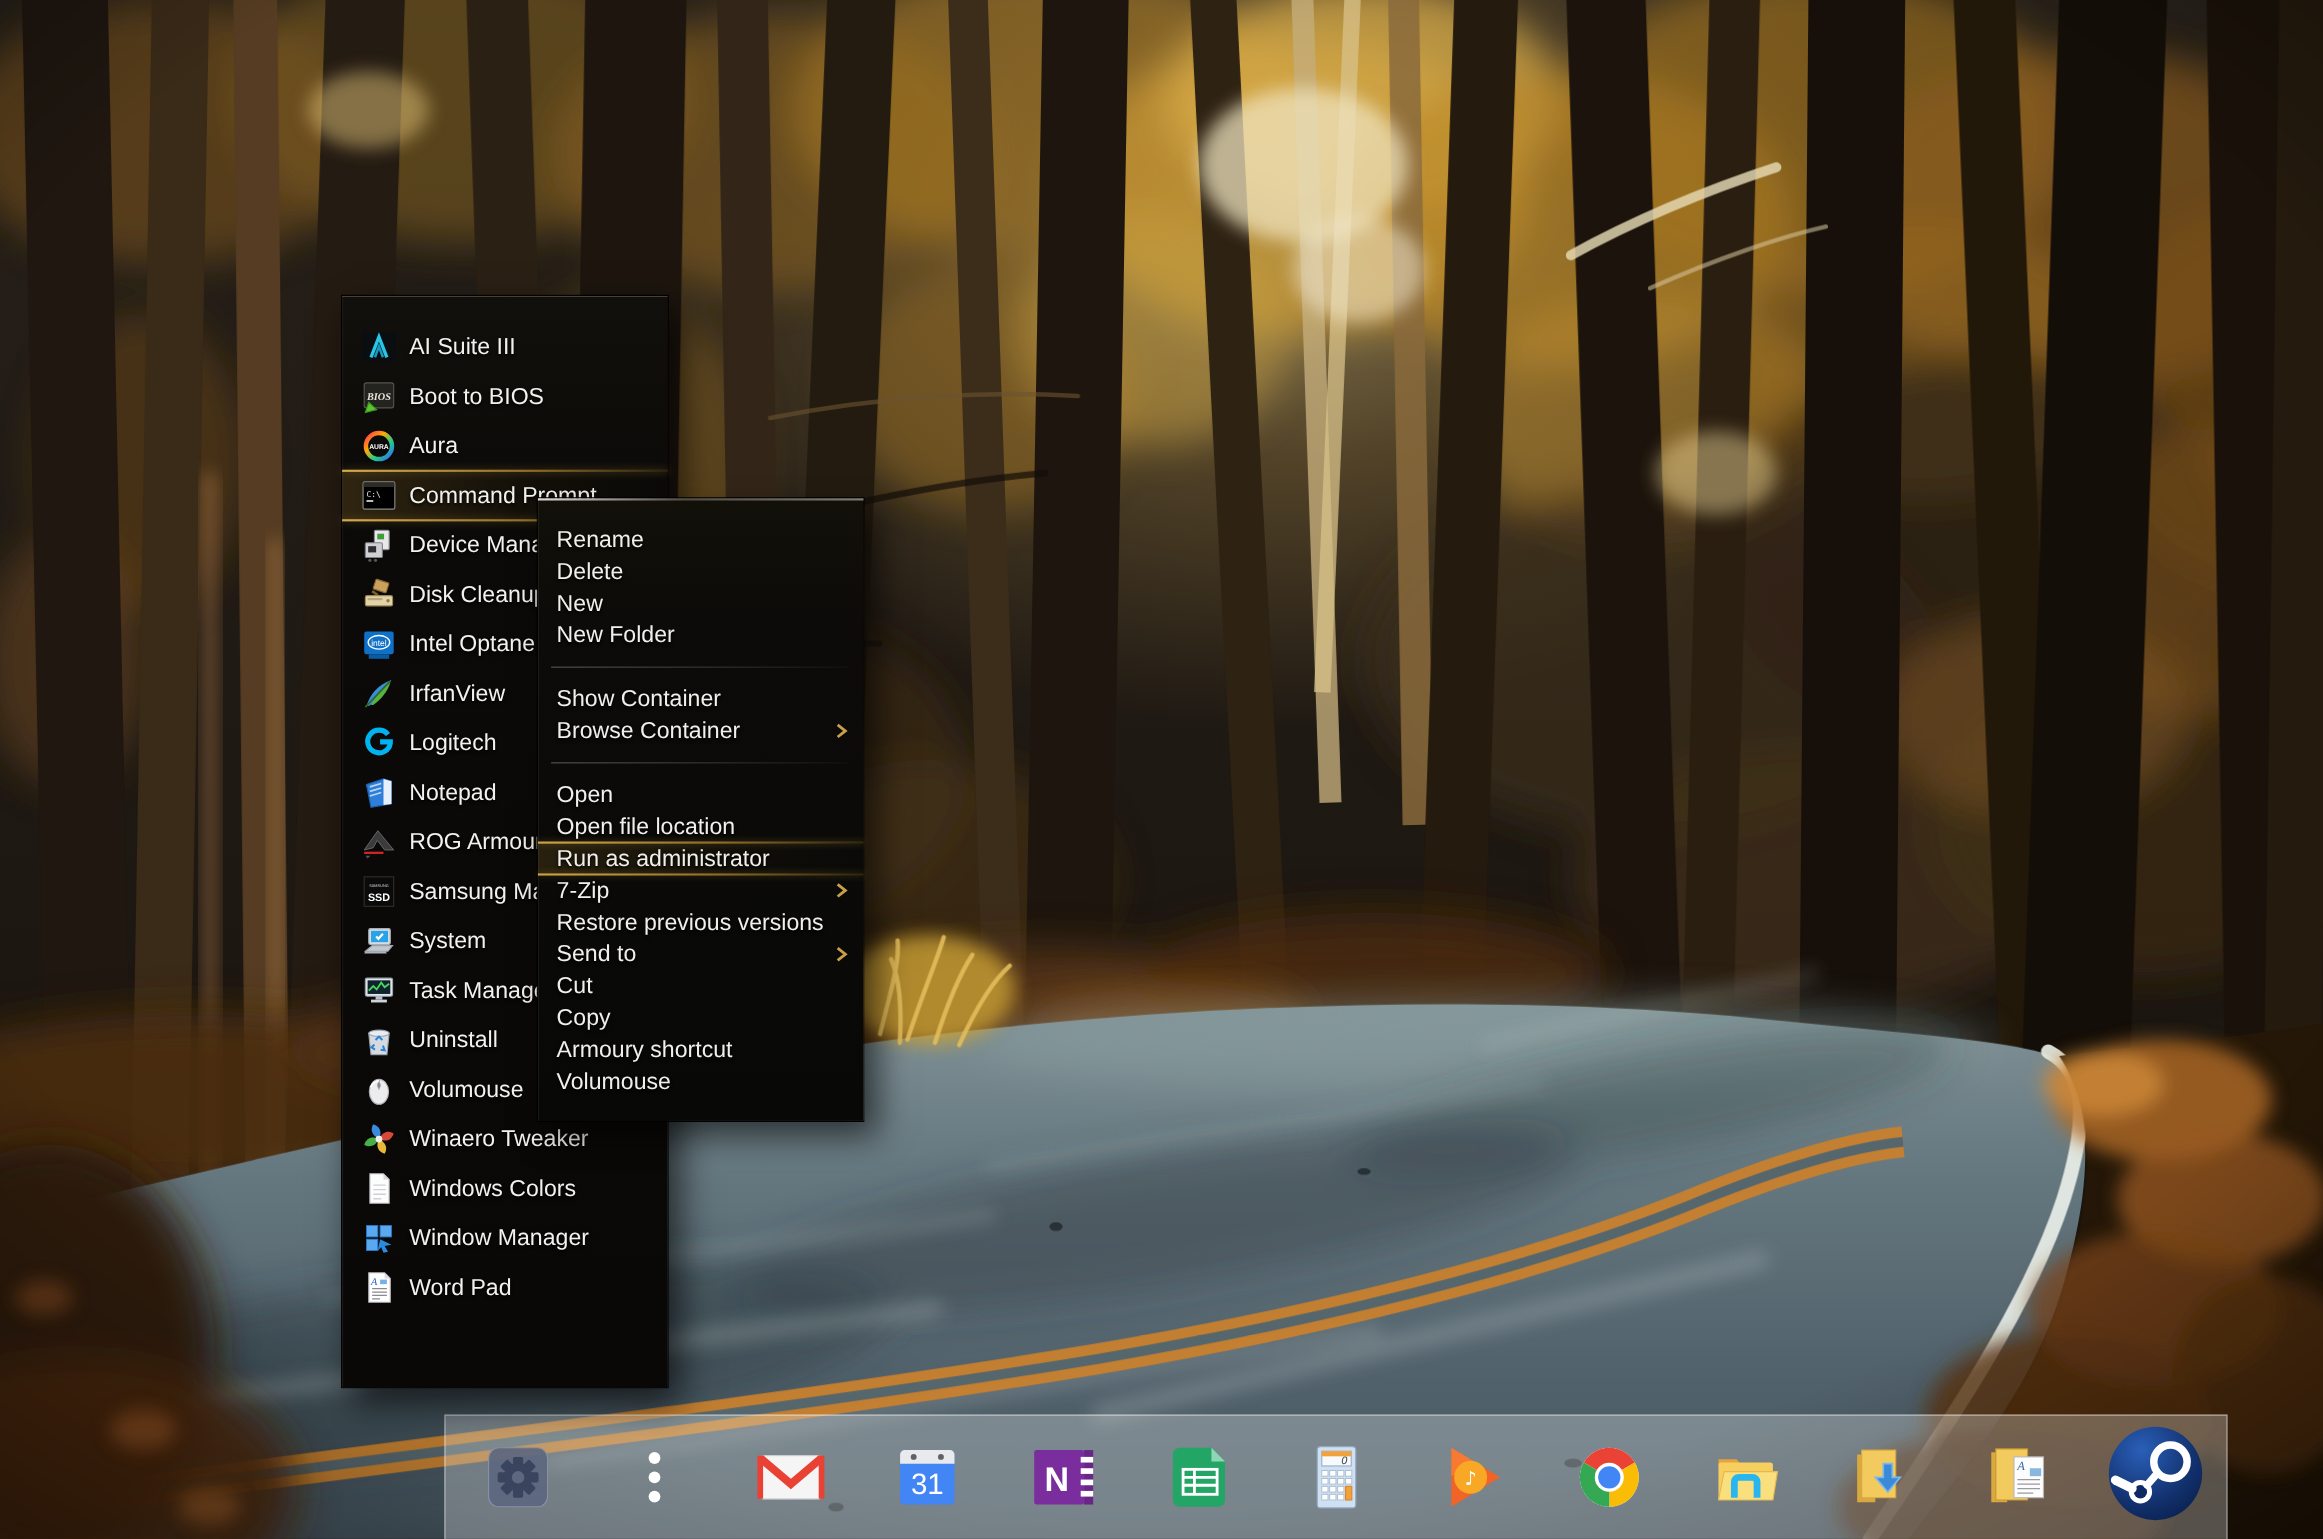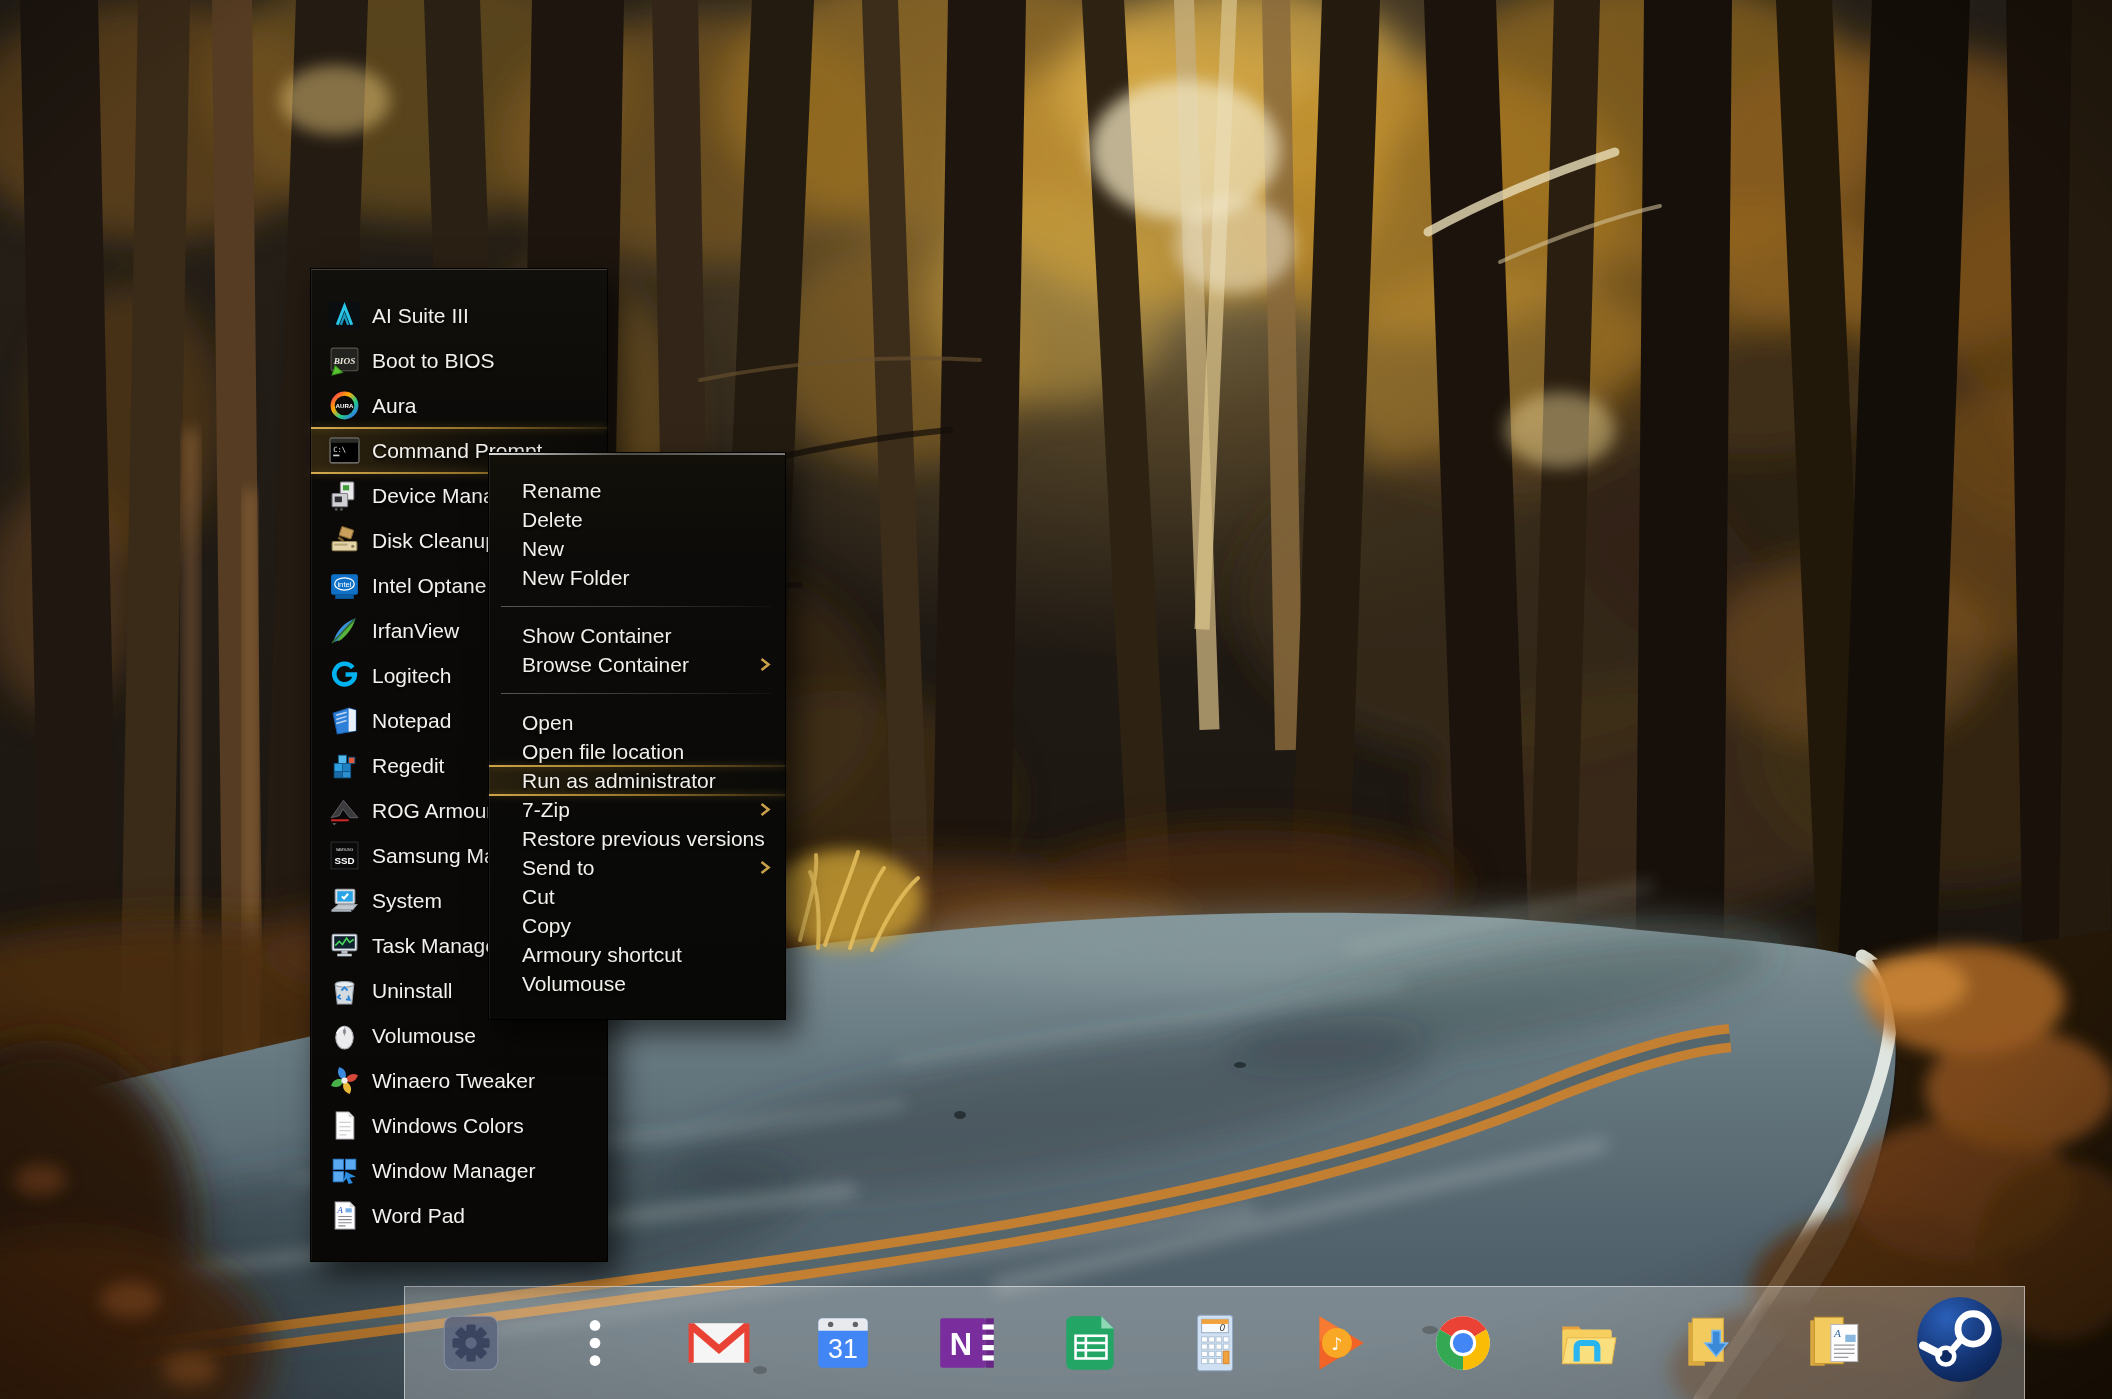--- a/index.html
+++ b/index.html
@@ -36,21 +36,21 @@
     position:absolute;left:488px;top:452px;width:298px;height:568px;z-index:30;
     box-sizing:border-box;padding:23px 0 21px;
     background:linear-gradient(180deg,#121009 0%,#0c0b09 20%,#080807 100%);
     border:1px solid #000;
     box-shadow:12px 14px 28px rgba(0,0,0,.6), inset 1px 0 0 rgba(255,255,255,.07);
   }
   .context-menu::before{
     content:"";position:absolute;top:0;left:0;right:0;height:2px;
     background:linear-gradient(90deg,rgba(255,255,255,.85),rgba(255,255,255,.25) 45%,rgba(255,255,255,.45));
   }
-  .ctx-item{height:29px;display:flex;align-items:center;padding:0 14px 0 33px;position:relative;}
+  .ctx-item{height:29px;display:flex;align-items:center;padding:0 14px 0 17px;position:relative;}
   .ctx-label{font-size:21px;color:#f1efe9;text-shadow:0 2px 3px rgba(0,0,0,.95);white-space:nowrap;}
   .ctx-item .arrow{margin-left:auto;display:inline-flex;}
   .ctx-sep{height:1px;margin:14px 14px 14px 12px;
     background:linear-gradient(90deg,rgba(150,148,140,.55),rgba(150,148,140,.3) 55%,rgba(150,148,140,.05));}
   .ctx-item.highlighted{
     background:linear-gradient(90deg,rgba(120,92,30,.28),rgba(60,46,16,.12) 60%,rgba(0,0,0,0));
   }
   .ctx-item.highlighted::before,.ctx-item.highlighted::after{
     content:"";position:absolute;left:0;right:0;height:2px;
     background:linear-gradient(90deg,rgba(214,172,74,.95),rgba(165,126,44,.85) 55%,rgba(118,90,30,.35));
@@ -367,35 +367,20 @@
             <path d="M5 9 L20 4 L27 6 L27 26 L9 29 Z" fill="#2e7fd8" stroke="#1b5fae"></path>
             <path d="M20 4 L27 6 L27 26 L20 27 Z" fill="#e8f1fb"></path>
             <path d="M8 11 L18 8 M8 15 L18 12 M8 19 L18 16" stroke="#bcd6f2" stroke-width="1.5"></path>
           </svg>
         </span>
         <span class="app-label">Notepad</span>
       </div>
       <div class="app-item">
         <span class="app-icon">
           <svg viewBox="0 0 32 32">
-            <g stroke="#0f5a8c" stroke-width="0.8">
-              <rect x="10" y="6" width="8" height="8" fill="#55b8ea"></rect>
-              <rect x="6" y="14" width="8" height="8" fill="#2e9fe0"></rect>
-              <rect x="14" y="14" width="8" height="8" fill="#1f7fc0"></rect>
-              <rect x="6" y="22" width="8" height="6" fill="#1a6aa8"></rect>
-              <rect x="14" y="22" width="8" height="6" fill="#2e8fd0"></rect>
-              <rect x="20" y="8" width="6" height="6" fill="#e05a3a"></rect>
-            </g>
-          </svg>
-        </span>
-        <span class="app-label">Regedit</span>
-      </div>
-      <div class="app-item">
-        <span class="app-icon">
-          <svg viewBox="0 0 32 32">
             <path d="M3 23 L15 6 L29 23 L21 23 L14.5 14.5 L11 21 Z" fill="#3b3b3d" stroke="#6a6a6e" stroke-width="0.8"></path>
             <rect x="3" y="24.5" width="17" height="2" fill="#d02626"></rect>
             <path d="M4 28 L8.5 28 L6 30.5 Z" fill="#555"></path>
           </svg>
         </span>
         <span class="app-label">ROG Armoury</span>
       </div>
       <div class="app-item">
         <span class="app-icon">
           <svg viewBox="0 0 32 32">

